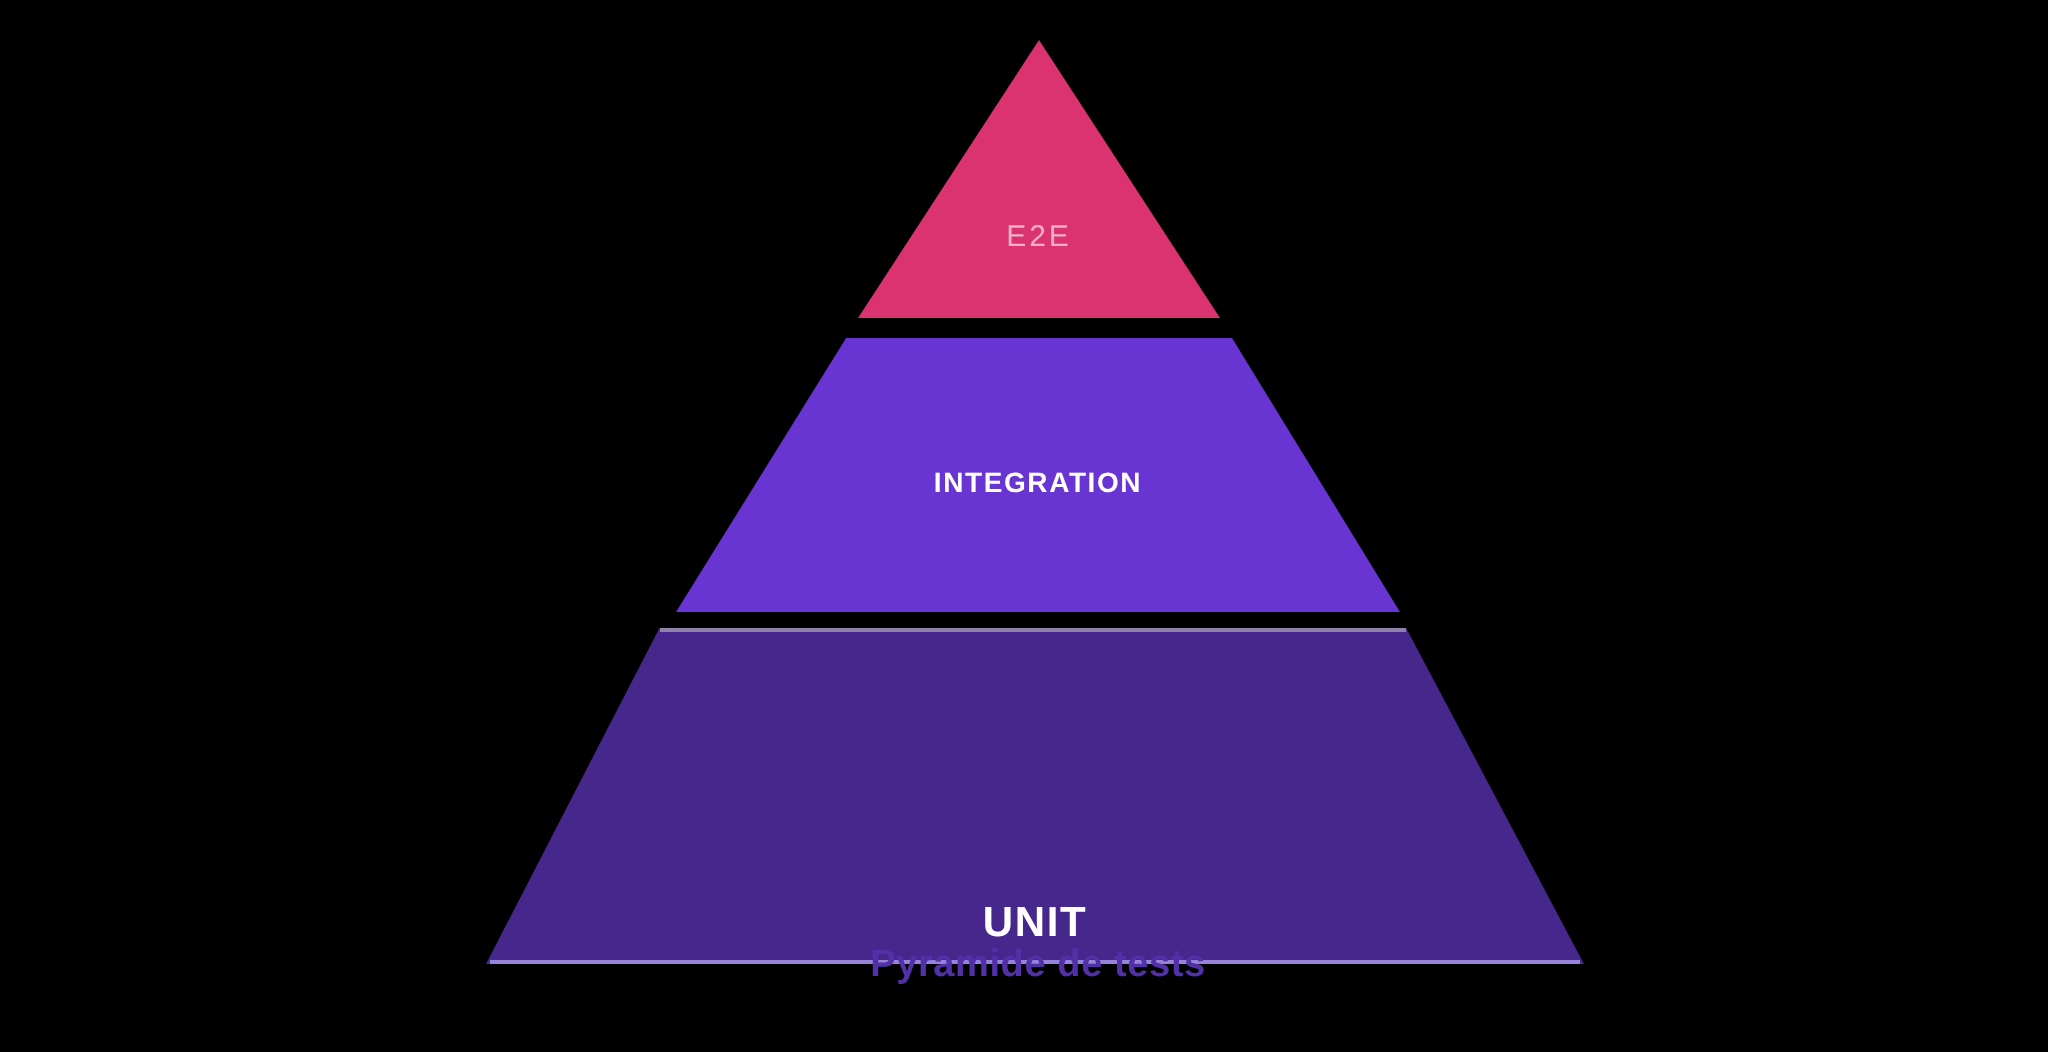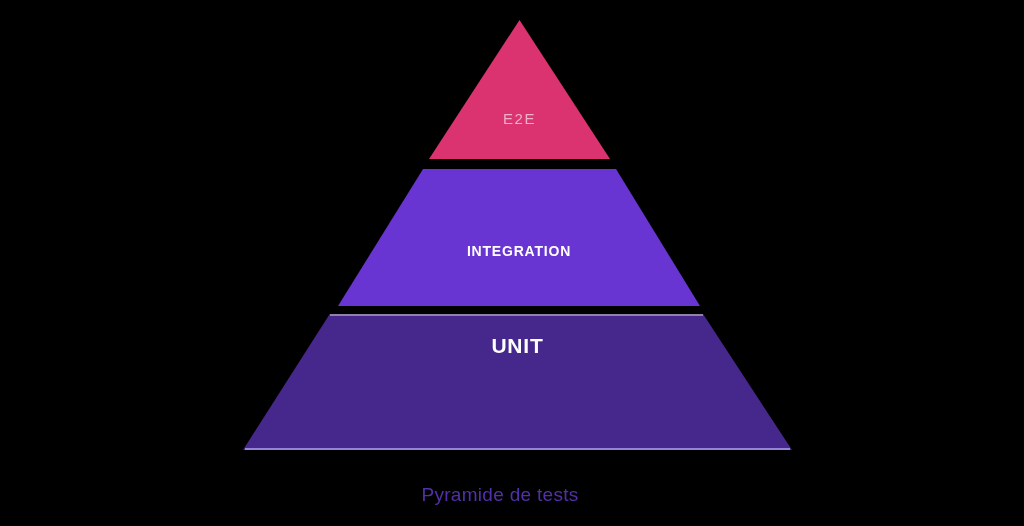--- a/index.html
+++ b/index.html
@@ -18,21 +18,20 @@
   .layer {
     position: absolute;
     display: flex;
     justify-content: center;
     box-sizing: border-box;
   }
   .layer .label {
     color: #fff;
     font-weight: bold;
     white-space: nowrap;
-    margin-top: 20px;
   }
 
   
   .layer-e2e {
     left: 429px; top: 20px;
     width: 181px; height: 139px;
     clip-path: polygon(50% 0%, 100% 100%, 0% 100%);
     align-items: flex-end;
     padding-bottom: 32px;
   }
@@ -51,23 +50,23 @@
     padding-top: 7px;
   }
   .layer-integration .label {
     font-size: 14px;
     letter-spacing: 0.8px;
   }
 
   
   .layer-unit {
     left: 243px; top: 314px;
-    width: 549px; height: 136px;
+    width: 549px; height: 168px;
     clip-path: polygon(15.8% 0%, 83.8% 0%, 100% 100%, 0% 100%);
-    align-items: flex-start;
+    align-items: flex-end;
     padding-bottom: 8px;
   }
   .layer-unit .label {
     font-size: 21px;
     letter-spacing: 0.8px;
   }
 
   
   .edge-top {
     position: absolute;
@@ -80,27 +79,26 @@
     position: absolute;
     bottom: 0; height: 2px;
     left: 2px; right: 2px;
     background: #9d8fe0;
     opacity: 0.9;
   }
 
   .caption {
     position: absolute;
     top: 472px;
-    left: 500px;
+    left: 519px;
     transform: translateX(-50%);
     font-size: 19px;
-    font-weight: normal;
+    font-weight: bold;
     letter-spacing: 0.3px;
     white-space: nowrap;
-    margin-top: 12px;
   }
 </style>
 </head>
 <body>
 
 <div class="stage">
 
   <div class="layer layer-e2e" style="background-color: rgb(218, 51, 111);">
     <span class="label" style="color: rgb(239, 174, 202);">E2E</span>
   </div>

